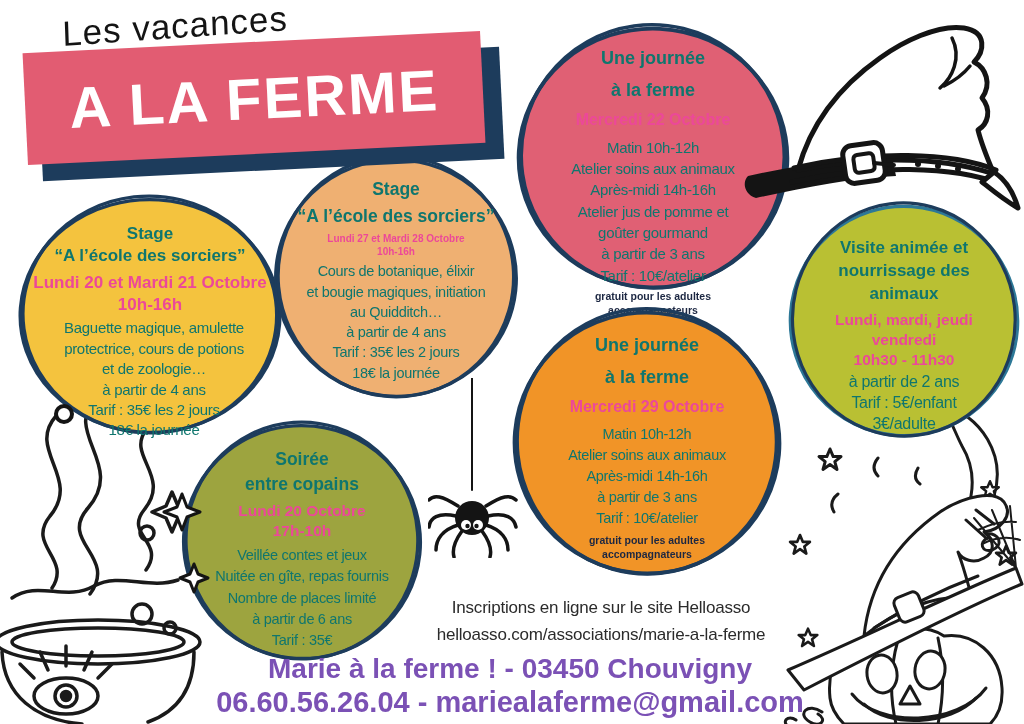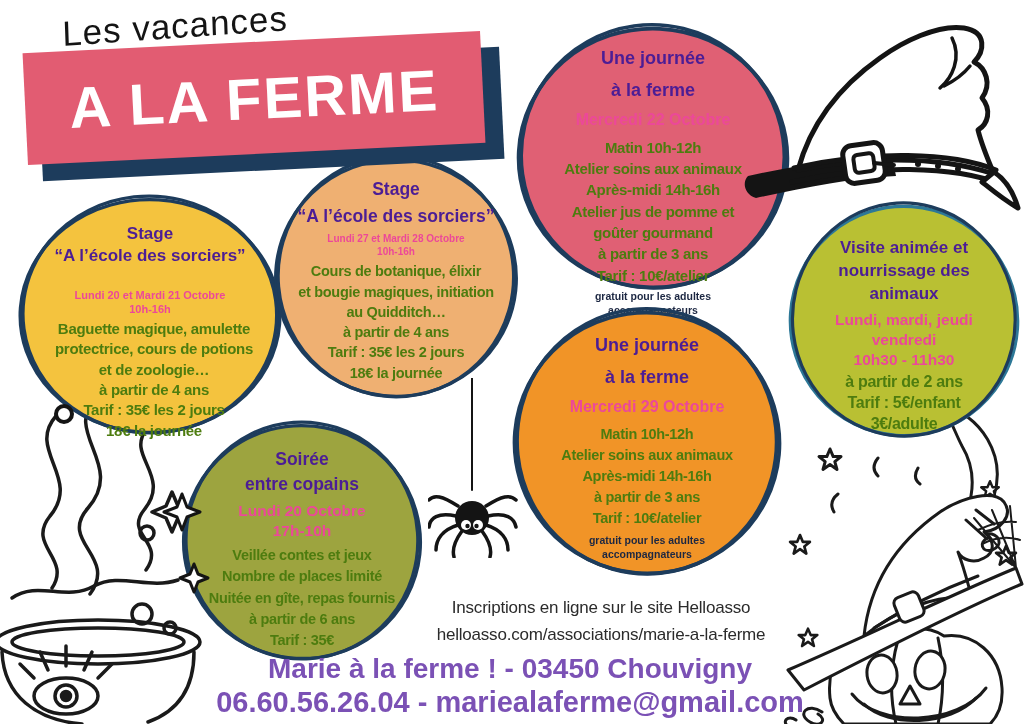--- a/index.html
+++ b/index.html
@@ -27,30 +27,30 @@
 
   
   .card { position:absolute; z-index:2; }
   .card .fill { position:absolute; inset:9px; border-radius:50%; }
   .card svg.ring { position:absolute; inset:0; width:100%; height:100%; }
   .card .content {
     position:absolute; inset:0; display:flex; flex-direction:column;
     align-items:center; text-align:center;
   }
   .card .content div div { white-space:nowrap; }
-  .card-title { color:#4c1d95; font-weight:bold; }
+  .card-title { color:#0f766e; font-weight:bold; }
   .card-date  { color:#ec4899; font-weight:bold; }
-  .card-body  { color:#4d7c0f; font-weight:bold; letter-spacing:-0.3px; }
+  .card-body  { color:#0f766e; font-weight:normal; letter-spacing:-0.3px; }
   .card-note  { color:#1c2742; font-weight:bold; font-size:10.5px; line-height:1.35; margin-top:3px; }
 
   .c1 { left:12px;  top:190px; width:276px; height:252px; }
   .c1 .fill { background:#f4c33e; }
   .c1 .content { padding-top:33px; }
   .c1 .card-title { font-size:17px;   line-height:1.3; }
-  .c1 .card-date  { font-size:11px;   line-height:1.3;  margin-top:21px; }
+  .c1 .card-date  { font-size:17px;   line-height:1.3;  margin-top:5px; }
   .c1 .card-body  { font-size:15px;   line-height:1.36; margin-top:2px;margin-left:8px; }
 
   .c2 { left:268px; top:150px; width:256px; height:256px; }
   .c2 .fill { background:#efb072; }
   .c2 .content { padding-top:26px; }
   .c2 .card-title { font-size:17.5px; line-height:1.55; }
   .c2 .card-date  { font-size:10px;   line-height:1.3;  margin-top:2px; }
   .c2 .card-body  { font-size:14.5px; line-height:1.4;  margin-top:3px; }
 
   .c3 { left:510px; top:18px;  width:286px; height:280px; }
@@ -309,22 +309,22 @@
       <div class="card-title">
           <div>Soirée</div>
           <div>entre copains</div>
         </div>
       <div class="card-date">
           <div>Lundi 20 Octobre</div>
           <div>17h-10h</div>
         </div>
       <div class="card-body">
           <div>Veillée contes et jeux</div>
+          <div>Nuitée en gîte, repas fournis</div>
           <div>Nombre de places limité</div>
-          <div>Nuitée en gîte, repas fournis</div>
           <div>à partir de 6 ans</div>
           <div>Tarif : 35€</div>
         </div>
     </div>
   </div>
 
   <svg class="deco witchhat" viewBox="0 0 282 210" fill="none" stroke="#141414" stroke-width="5" stroke-linecap="round" stroke-linejoin="round">
     <path d="M6,158 C60,146 110,140 150,138 L154,158 C110,160 60,170 14,180 C2,176 0,164 6,158 Z" fill="#141414" stroke="none"></path>
     <path d="M56,152 C70,100 104,64 138,40 C160,24 196,6 222,10 C246,14 242,34 232,44 C244,50 250,66 240,80 C250,92 246,106 236,112 C240,128 246,142 252,156 C192,136 116,140 56,152 Z" fill="#ffffff"></path>
     <path d="M210,20 C220,40 210,60 198,70 M228,48 C220,58 210,64 202,68" stroke-width="3.5"></path>

